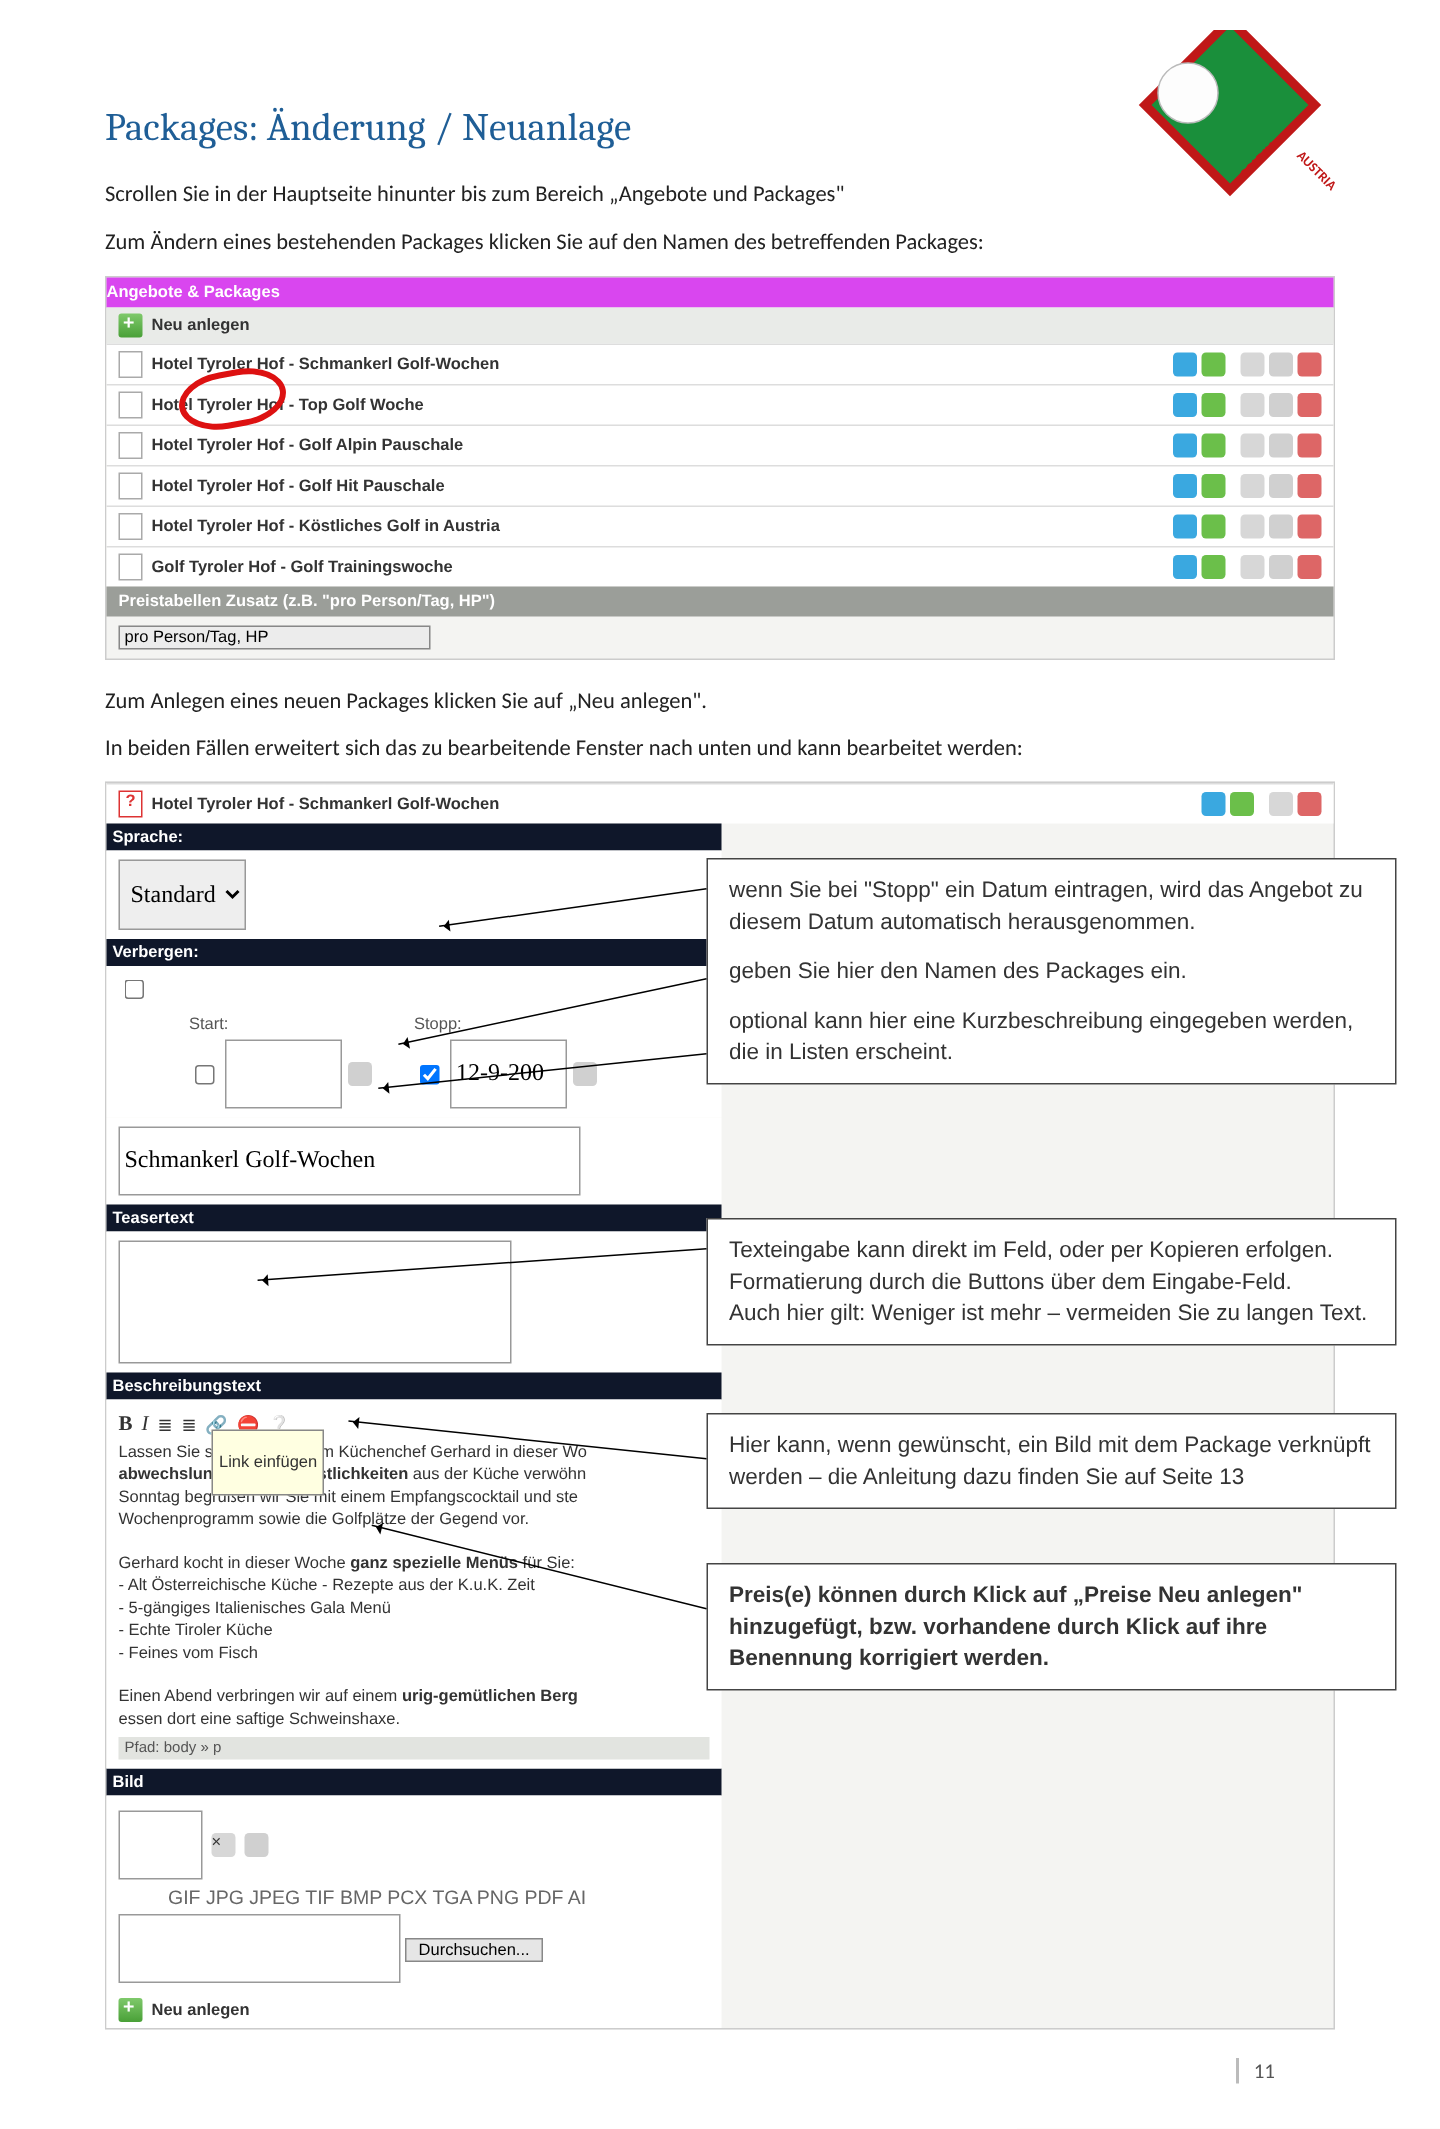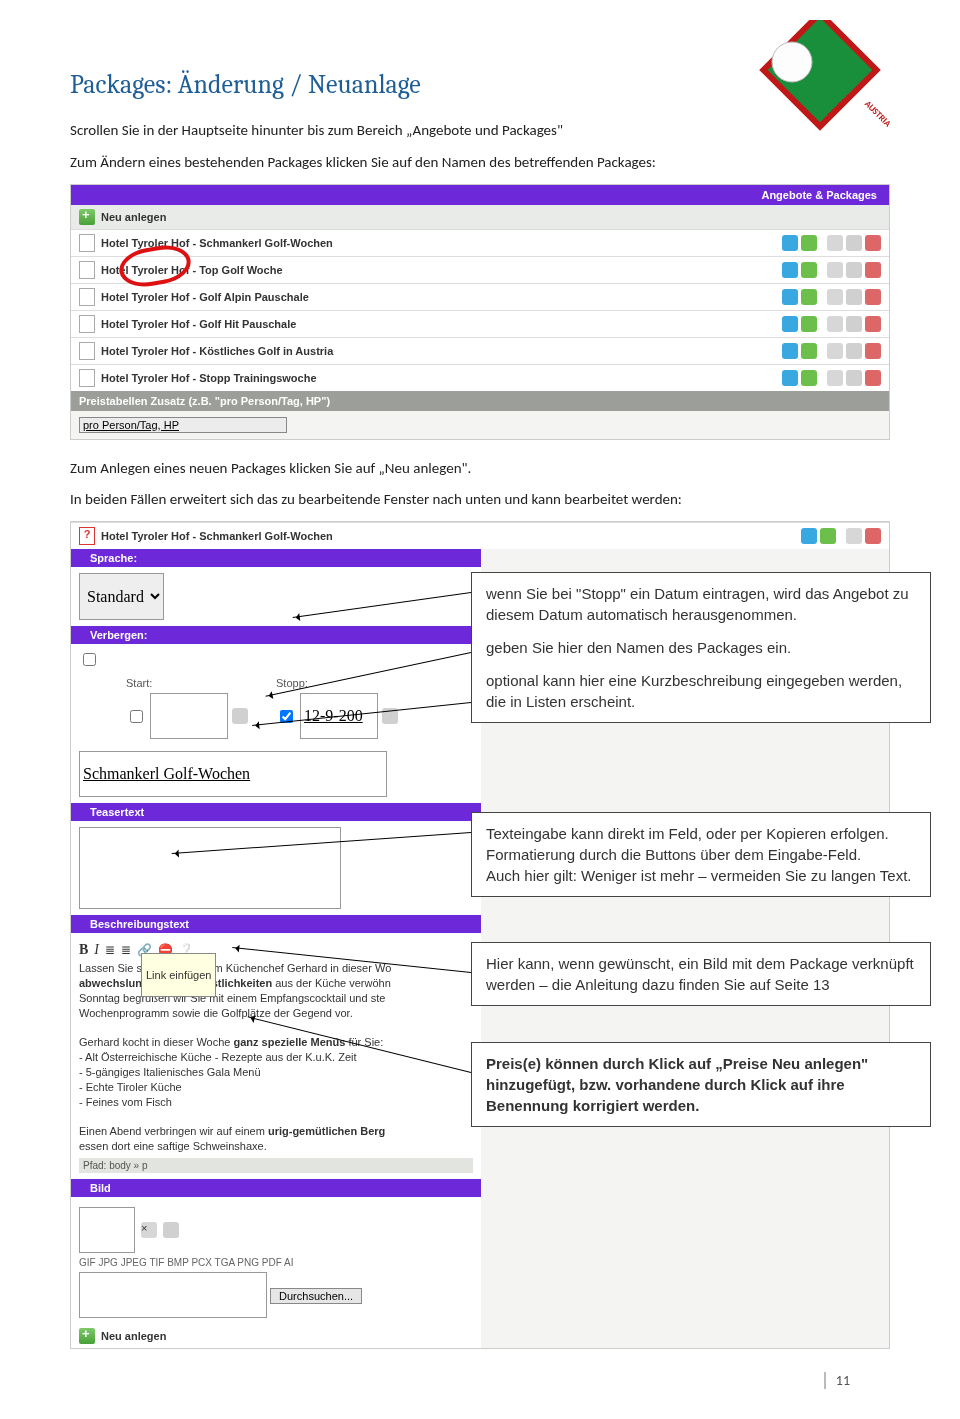--- a/index.html
+++ b/index.html
@@ -1,46 +1,46 @@
 <!DOCTYPE html>
 <html><head>
 <meta charset="utf-8">
 <style>
   html,body{margin:0;padding:0;background:#fff;font-family:"Calibri","Segoe UI",Arial,sans-serif;color:#222;}
   .page{width:960px;min-height:1419px;box-sizing:border-box;padding:40px 70px 20px 70px;position:relative;}
   .logo{position:absolute;top:20px;right:70px;}
   h1{font-family:"Cambria","Times New Roman",serif;color:#1f5e96;font-weight:400;font-size:26px;margin:30px 0 20px 0;}
   p{font-size:15px;line-height:1.45;margin:10px 0;}
   .screenshot{border:1px solid #ccc;background:#f4f4f2;font-family:Verdana,Arial,sans-serif;font-size:11px;color:#333;margin:8px 0 18px 0;}
-  .bar-dark{background:#6d28d9;color:#fff;font-weight:bold;padding:4px 12px;text-align:right;}
+  .bar-dark{background:#d946ef;color:#fff;font-weight:bold;padding:4px 0;}
   .bar-row{display:flex;align-items:center;gap:6px;padding:4px 8px;background:#fff;border-top:1px solid #ddd;}
   .bar-row.neu{background:#e9ebe8;border-top:none;}
   .page-icon{width:14px;height:16px;border:1px solid #aaa;background:#fff;display:inline-block;}
   .neu-icon{width:16px;height:16px;display:inline-block;background:linear-gradient(#7fc96b,#49a037);border-radius:2px;position:relative;}
   .neu-icon:after{content:"+";position:absolute;top:-2px;left:3px;color:#fff;font-weight:bold;font-size:13px;}
   .redcircle{position:absolute;left:48px;top:62px;width:64px;height:30px;border:4px solid #d11;border-radius:50%/60%;transform:rotate(-10deg);}
   .row-icons{margin-left:auto;display:flex;gap:3px;}
   .ic{width:16px;height:16px;border-radius:3px;display:inline-block;}
   .ic.i{background:#3aa8e0;}
   .ic.f{background:#6bbf4a;}
   .ic.e{background:#d7d7d7;}
   .ic.c{background:#d0d0d0;}
   .ic.t{background:#d66;}
   .sep{width:4px;}
   .zusatz{background:#9b9e99;color:#fff;font-weight:bold;padding:4px 8px;}
   .zusatz-input{margin:6px 8px;}
   .zusatz-input input{width:200px;border:1px solid #888;background:#ececec;font-family:inherit;font-size:11px;padding:1px 3px;}
   
   .form-block{position:relative;}
   .form-left{width:410px;}
-  .lbl{background:#6d28d9;color:#fff;font-weight:bold;padding:3px 19px;}
+  .lbl{background:#0f172a;color:#fff;font-weight:bold;padding:3px 4px;}
   .field-area{background:#fff;padding:6px 8px;}
   .sel,.txt{border:1px solid #999;font-family:Verdana;font-size:16px;padding:13px 3px;}
   .sel{background:#eee;}
-  .txt{background:#fff;text-decoration:underline;}
+  .txt{background:#fff;}
   .startstop{display:flex;gap:28px;margin-top:8px;margin-left:47px;}
   .startstop .col{display:flex;flex-direction:column;gap:4px;font-size:11px;color:#555;}
   .startstop .inline{display:flex;align-items:center;gap:4px;}
   .pkginput{width:300px;}
   .teaser{width:260px;height:80px;border:1px solid #999;background:#fff;}
   .rtebar{display:flex;gap:6px;align-items:center;font-size:12px;padding:3px 0;}
   .rtebar .btn{font-family:"Times New Roman";font-size:14px;}
   .rte{width:380px;height:auto;font-size:11px;line-height:1.35;}
   .bild-block{display:flex;align-items:center;gap:6px;margin:4px 0;}
   .bild-box{width:54px;height:44px;border:1px solid #999;background:#fff;}
@@ -134,21 +134,21 @@
             <span class="ic i"></span>
             <span class="ic f"></span>
             <span class="sep"></span>
             <span class="ic e"></span>
             <span class="ic c"></span>
             <span class="ic t"></span>
           </span>
         </div>
         <div class="bar-row">
           <span class="page-icon"></span>
-          <b>Hotel Tyroler Hof - Stopp Trainingswoche</b>
+          <b>Golf Tyroler Hof - Golf Trainingswoche</b>
           <span class="row-icons">
             <span class="ic i"></span>
             <span class="ic f"></span>
             <span class="sep"></span>
             <span class="ic e"></span>
             <span class="ic c"></span>
             <span class="ic t"></span>
           </span>
         </div>
       </div>
@@ -225,21 +225,21 @@
         <div style="background:#e2e4e0;font-size:10px;padding:2px 4px;color:#555;margin-top:4px;">Pfad:  body » p</div>
       </div>
 
       <div class="lbl">Bild</div>
       <div class="field-area">
         <div class="bild-block">
           <div class="bild-box"></div>
           <span class="ic e">×</span>
           <span class="ic c"></span>
         </div>
-        <div style="font-size:10px;color:#666;">GIF JPG JPEG TIF BMP PCX TGA PNG PDF AI</div>
+        <div style="font-size:13px;color:#666;margin-left:33px;">GIF JPG JPEG TIF BMP PCX TGA PNG PDF AI</div>
         <div style="margin-top:4px;">
           <input class="txt" style="width: 180px;">
           <button class="browse">Durchsuchen...</button>
         </div>
       </div>
 
       <div class="bar-row neu" style="background:#fff;">
         <span class="neu-icon"></span>
         <b>Neu anlegen</b>
       </div>

